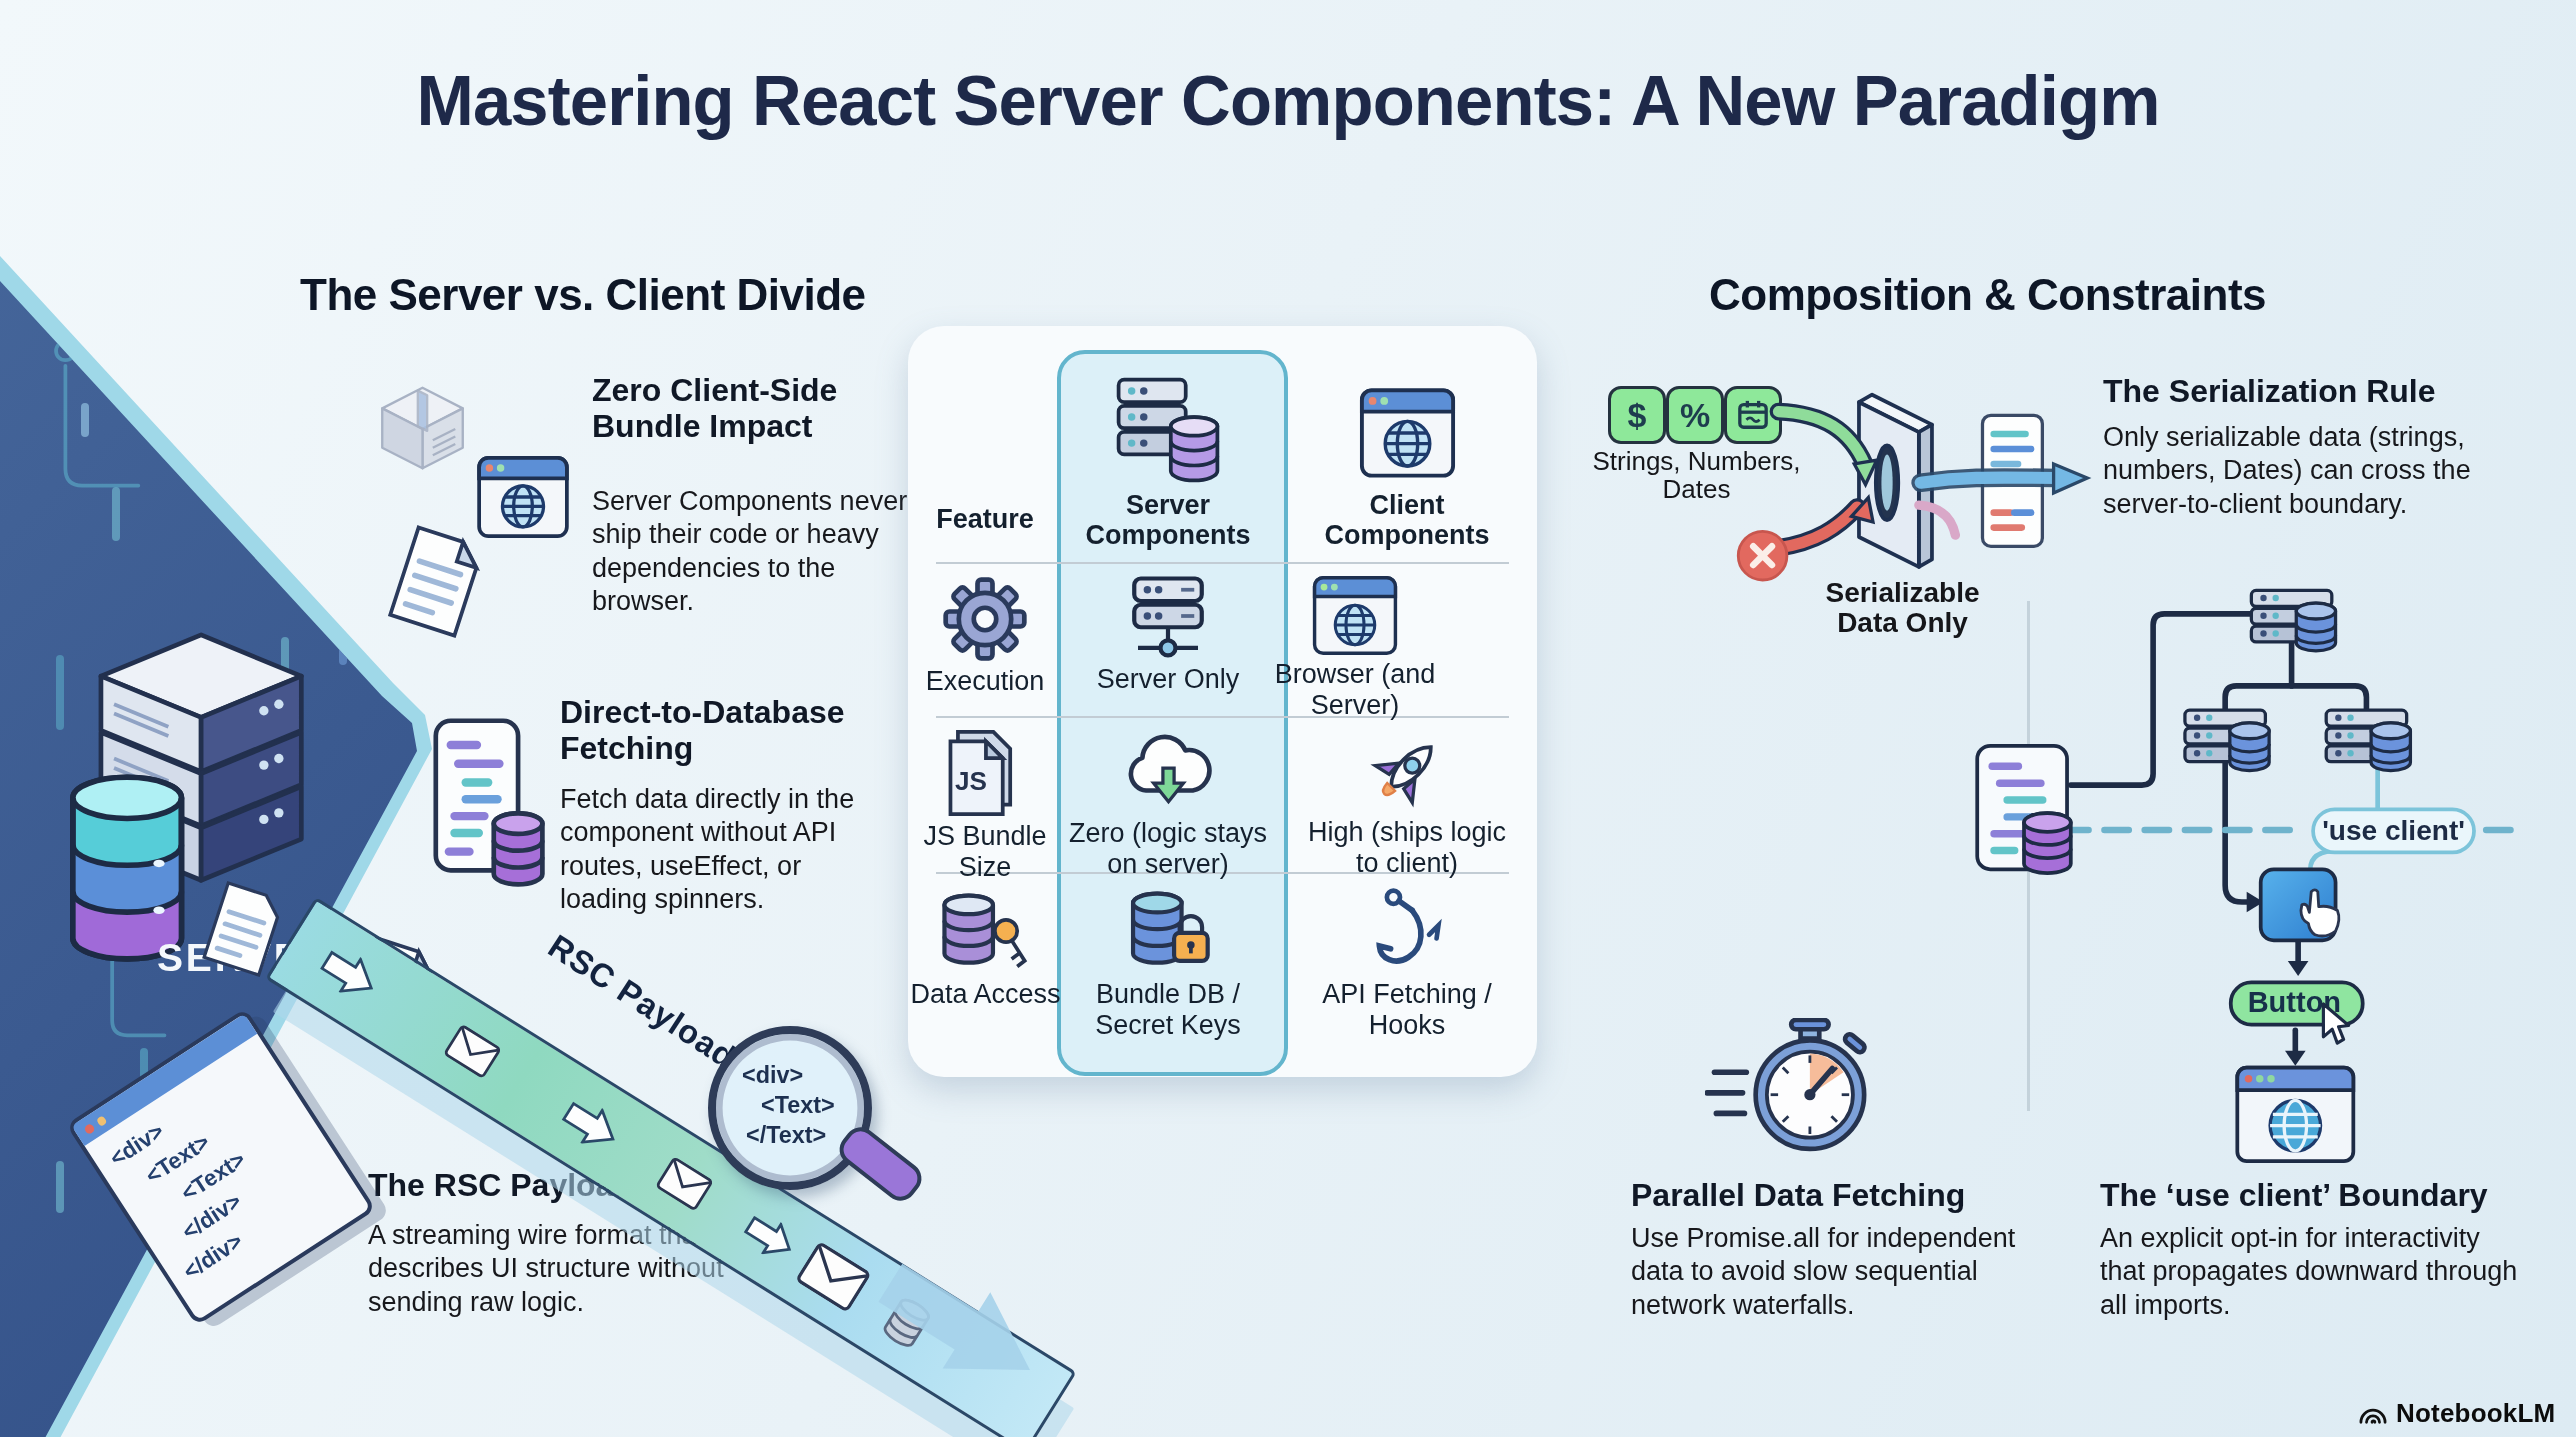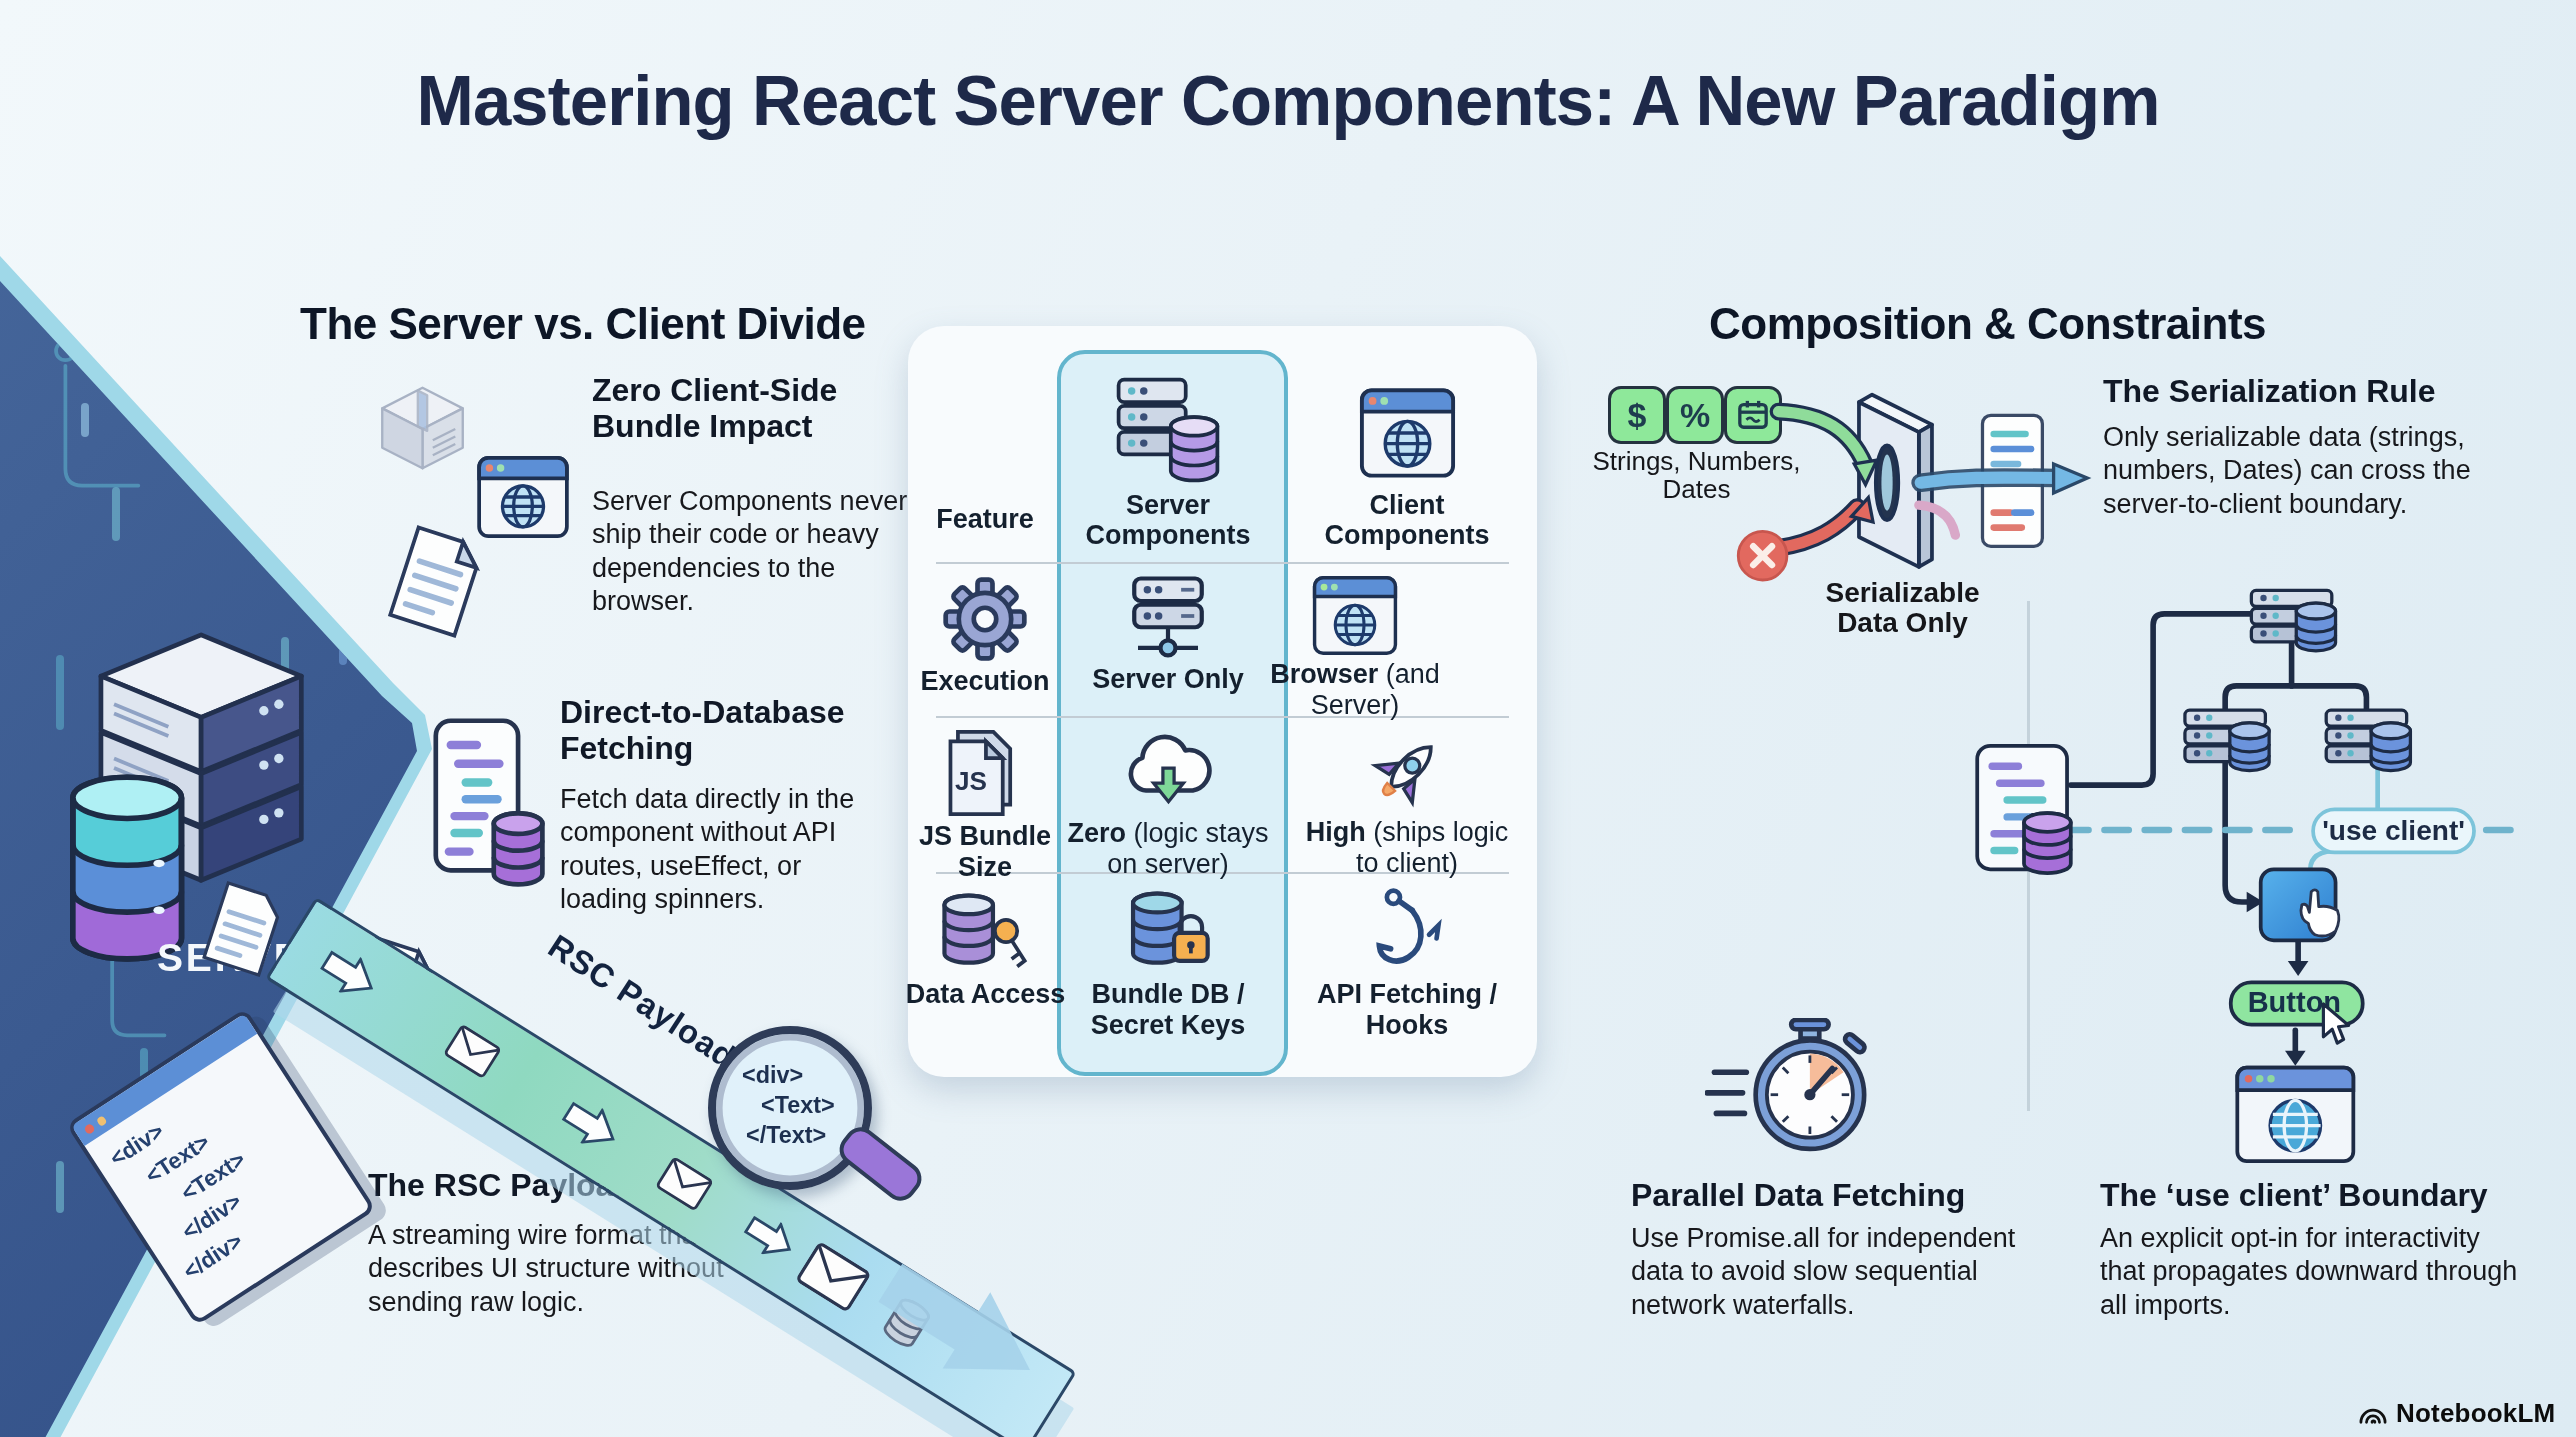--- a/index.html
+++ b/index.html
@@ -9,21 +9,21 @@
     background:linear-gradient(115deg,#f2f8fb 0%,#e9f2f7 45%,#ddebf3 100%);
   }
   .abs{position:absolute;}
   .nosel{user-select:none;}
   
   #main-title{
     left:0;top:60px;width:100%;text-align:center;
     font-size:71px;font-weight:800;letter-spacing:-0.9px;color:#1e2949;
     transform:scaleX(.97);
   }
-  .section-heading{font-size:44px;font-weight:800;color:#0d1626;letter-spacing:-0.5px;margin-top:29px;}
+  .section-heading{font-size:44px;font-weight:800;color:#0d1626;letter-spacing:-0.5px;}
   .f-title{font-size:32px;line-height:1.12;font-weight:800;color:#101826;}
   .f-body{font-size:27px;line-height:1.24;font-weight:400;color:#17181c;}
   
   #panel-teal{inset:0;background:#9fd8e8;
     clip-path:polygon(0 256px,393px 683px,425px 715px,432px 749px,60px 1438px,0 1438px);
     filter:drop-shadow(9.4px 11.2px 13px rgba(90,140,175,.5));}
   #panel-dark{inset:0;background:linear-gradient(135deg,#47689c 0%,#35538a 40%,#22396b 100%);
     clip-path:polygon(0 281px,382px 696px,412px 723px,417px 751px,45px 1438px,0 1438px);}
   .circ{position:absolute;border-radius:5.6px;}
   
@@ -52,21 +52,21 @@
   #tilt-browser .bar i{position:absolute;top:8.4px;width:8.4px;height:8.4px;border-radius:50%;}
   .code-line{font-size:22.5px;font-weight:700;color:#24406e;line-height:1.5;white-space:pre;}
   
   #table-card{left:908px;top:326px;width:629px;height:751px;background:#f8fbfd;
     border-radius:36px;box-shadow:0 13px 32px rgba(100,130,160,.28);}
   #table-highlight{left:1057px;top:350px;width:223px;height:718px;background:#dcf0f8;
     border:4.7px solid #63b5cd;border-radius:28px;}
   .tdivider{height:1.9px;background:#c2ccd4;}
   .tcell{position:absolute;text-align:center;}
   .tcell .lbl{font-size:27px;line-height:1.16;color:#14202e;}
-  .tcell .lbl b{font-weight:700;margin-top:45px;}
+  .tcell .lbl b{font-weight:400;margin-top:45px;}
   .thead-lbl{font-size:27px;line-height:1.1;font-weight:800;color:#14202e;}
   
   .badge{position:absolute;width:52px;height:52px;border-radius:13px;background:#8ee89a;
     border:3.7px solid #24323f;display:flex;align-items:center;justify-content:center;
     font-size:34px;font-weight:800;color:#1e3c4e;}
   .small-caption{font-size:26px;line-height:1.08;color:#15161a;text-align:center;}
   .small-caption.bold{font-weight:800;font-size:28px;}
   
   #watermark{right:20.6px;bottom:9.4px;display:flex;align-items:center;gap:7.5px;}
   #watermark span{font-size:26px;font-weight:700;color:#0c0c0c;letter-spacing:0.2px;}

